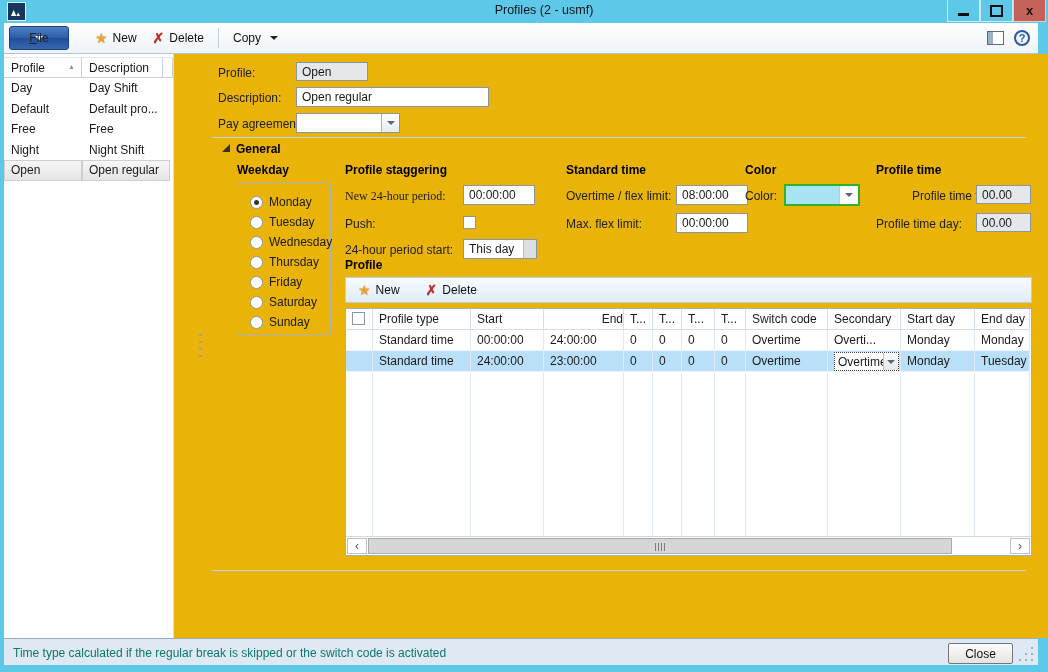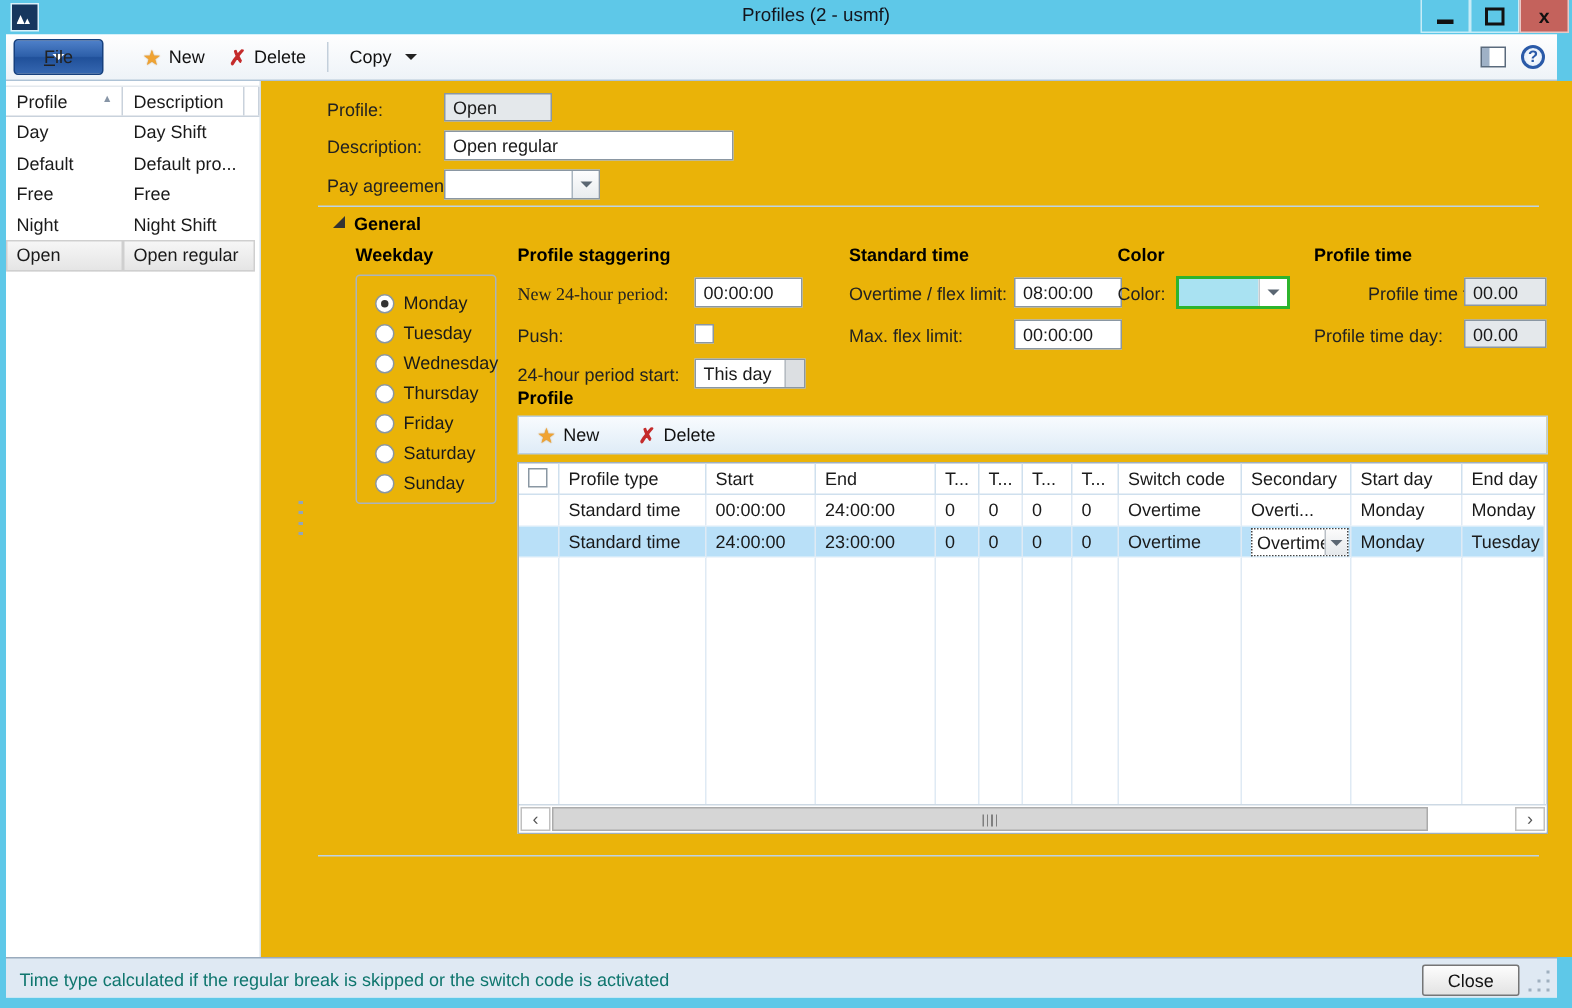--- a/index.html
+++ b/index.html
@@ -266,21 +266,21 @@
         <span class="delx-ic">✗</span>
         <span>Delete</span>
       </div>
     </div>
 
     <div class="grid">
       <div class="grow">
           <div class="gcell ghead" style="width: 27px;"><span class="checkbox" style="position: relative; display: inline-block; top: 0px;"></span></div>
           <div class="gcell ghead" style="width: 98px;">Profile type</div>
           <div class="gcell ghead" style="width: 73px;">Start</div>
-          <div class="gcell ghead" style="width: 80px;">End</div>
+          <div class="gcell ghead" style="width: 80px; text-align: right;">End</div>
           <div class="gcell ghead" style="width: 29px;">T...</div>
           <div class="gcell ghead" style="width: 29px;">T...</div>
           <div class="gcell ghead" style="width: 33px;">T...</div>
           <div class="gcell ghead" style="width: 31px;">T...</div>
           <div class="gcell ghead" style="width: 82px;">Switch code</div>
           <div class="gcell ghead" style="width: 73px;">Secondary</div>
           <div class="gcell ghead" style="width: 74px;">Start day</div>
           <div class="gcell ghead" style="width: 55px;">End day</div>
         </div>
       <div>

